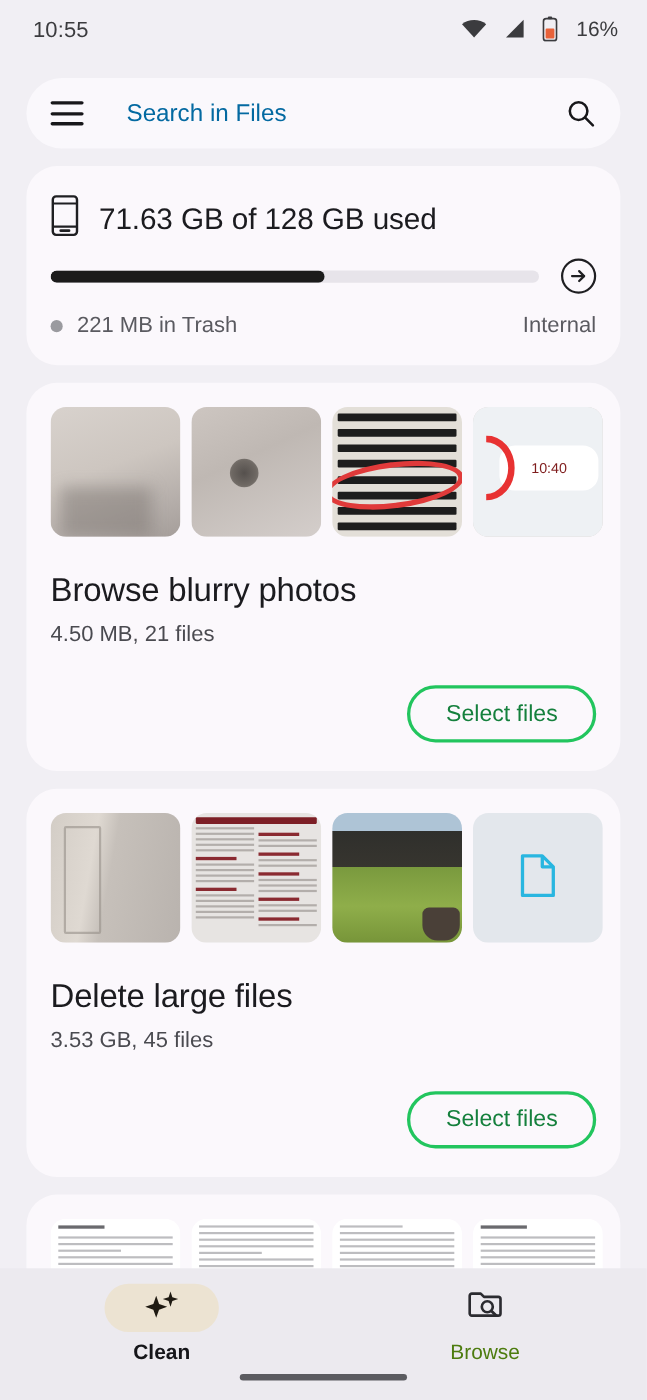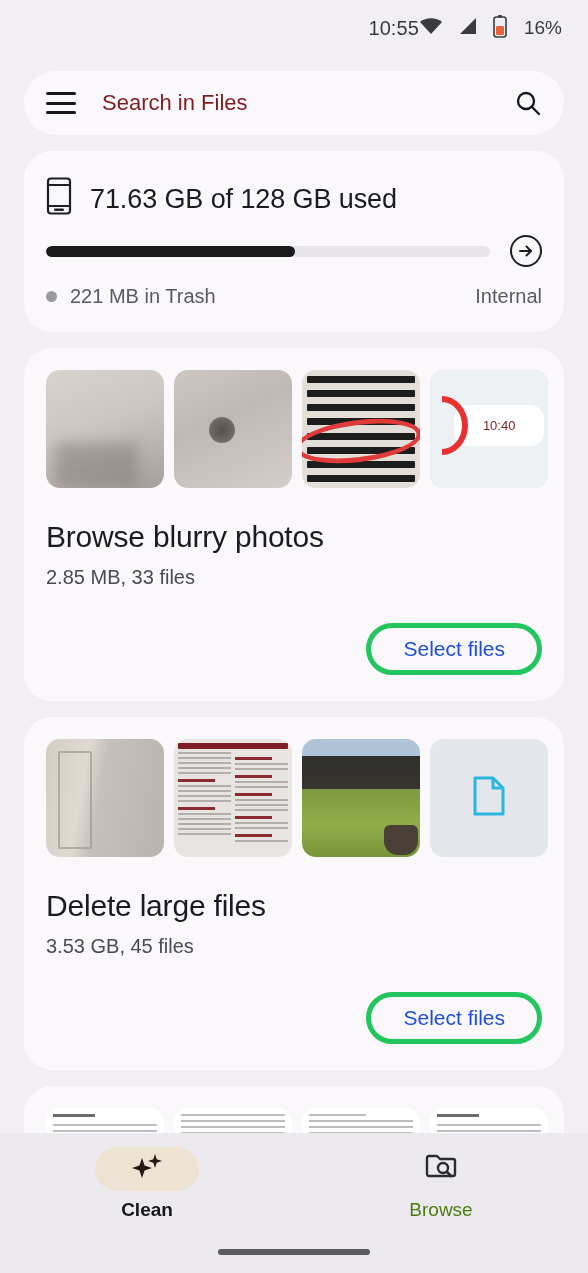--- a/index.html
+++ b/index.html
@@ -15,21 +15,21 @@
     background: #f1eff4;
     color: #1c1b1f;
     position: relative;
   }
 
   
   .status-bar {
     height: 56px;
     display: flex;
     align-items: center;
-    justify-content: flex-end;
+    justify-content: space-between;
     padding: 0 26px 0 30px;
   }
   .status-time {
     font-size: 20px;
     color: #3b3b3e;
     letter-spacing: 0.1px;
   }
   .status-right {
     display: flex;
     align-items: center;
@@ -61,23 +61,23 @@
     cursor: pointer;
   }
   .hamburger span {
     display: block;
     height: 3px;
     background: #17171a;
     border-radius: 2px;
   }
   .search-placeholder {
     flex: 1 1 auto;
-    margin-left: 26px;
+    margin-left: 39px;
     font-size: 22px;
-    color: #7f1d1d;
+    color: #0369a1;
     white-space: nowrap;
     overflow: hidden;
   }
   .search-icon {
     flex: 0 0 auto;
     width: 28px;
     height: 28px;
   }
 
   
@@ -181,27 +181,27 @@
     font-size: 20px;
     color: #4a4a50;
     margin-top: 12px;
   }
   .action-row {
     display: flex;
     justify-content: flex-end;
     margin-top: 34px;
   }
   .select-files-btn {
-    border: 5px solid #22c55e;
+    border: 3px solid #22c55e;
     background: transparent;
     border-radius: 26px;
     padding: 0 32px;
     height: 52px;
     font-size: 21px;
-    color: #1d4ed8;
+    color: #15803d;
     font-family: "Liberation Sans", sans-serif;
     cursor: pointer;
     display: flex;
     align-items: center;
   }
 
   
   .art-sink-a {
     width: 100%; height: 100%;
     background:
@@ -346,21 +346,21 @@
     border-radius: 28px 28px 0 0;
     padding: 22px 22px 0 22px;
     height: 86px;
     overflow: hidden;
   }
 
   
   .bottom-nav {
     position: absolute;
     left: 0; right: 0; bottom: 0;
-    height: 140px;
+    height: 120px;
     background: #eceaef;
     display: flex;
     align-items: flex-start;
     padding-top: 14px;
   }
   .nav-item {
     flex: 1 1 0;
     display: flex;
     flex-direction: column;
     align-items: center;
@@ -493,21 +493,21 @@
       <div class="art-news-circle"></div>
     </div>
     <div class="thumb thumb-last">
       <div class="art-screenshot">
         <div class="art-bubble">10:40</div>
         <div class="art-red-arc"></div>
       </div>
     </div>
   </div>
   <div class="suggest-title">Browse blurry photos</div>
-  <div class="suggest-sub">2.85 MB, 33 files</div>
+  <div class="suggest-sub">4.50 MB, 21 files</div>
   <div class="action-row">
     <button class="select-files-btn">Select files</button>
   </div>
 </div>
 
 <div class="card suggest-card">
   <div class="thumb-row">
     <div class="thumb">
         <div class="art-door"></div>
       </div>

